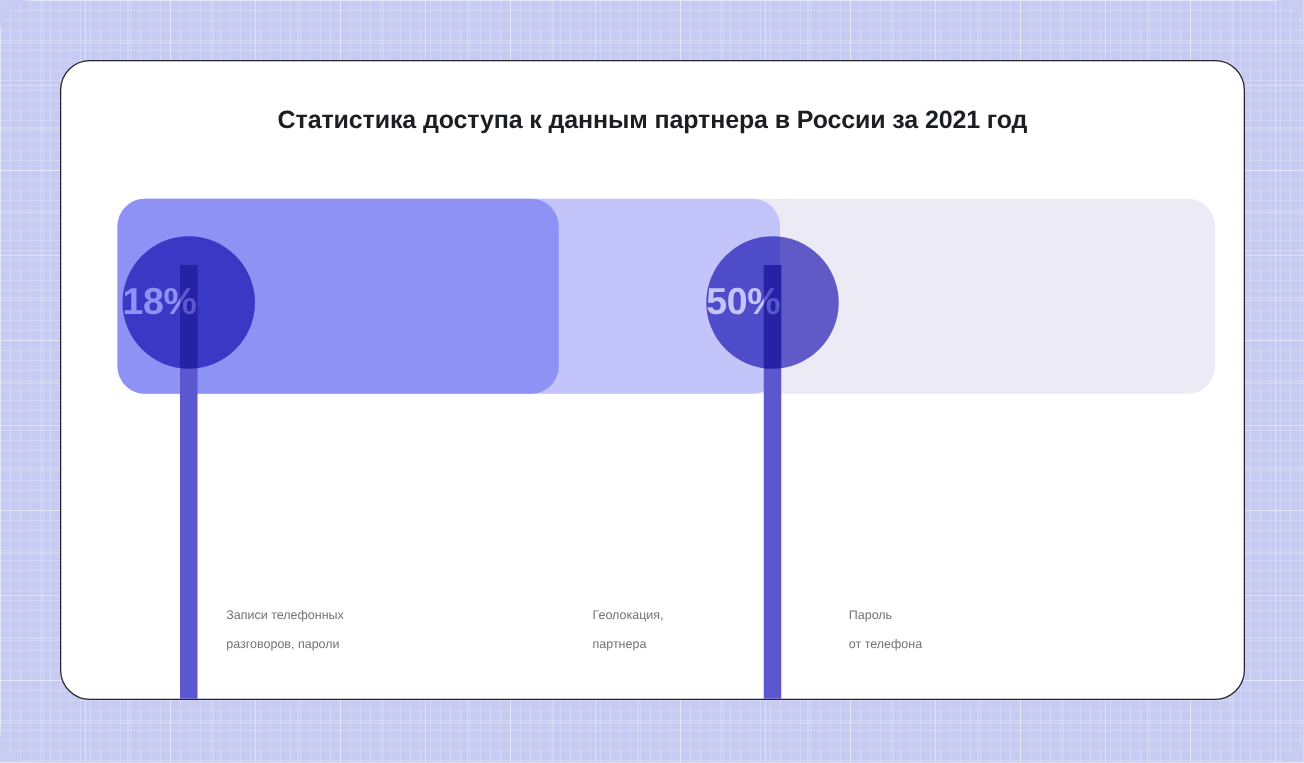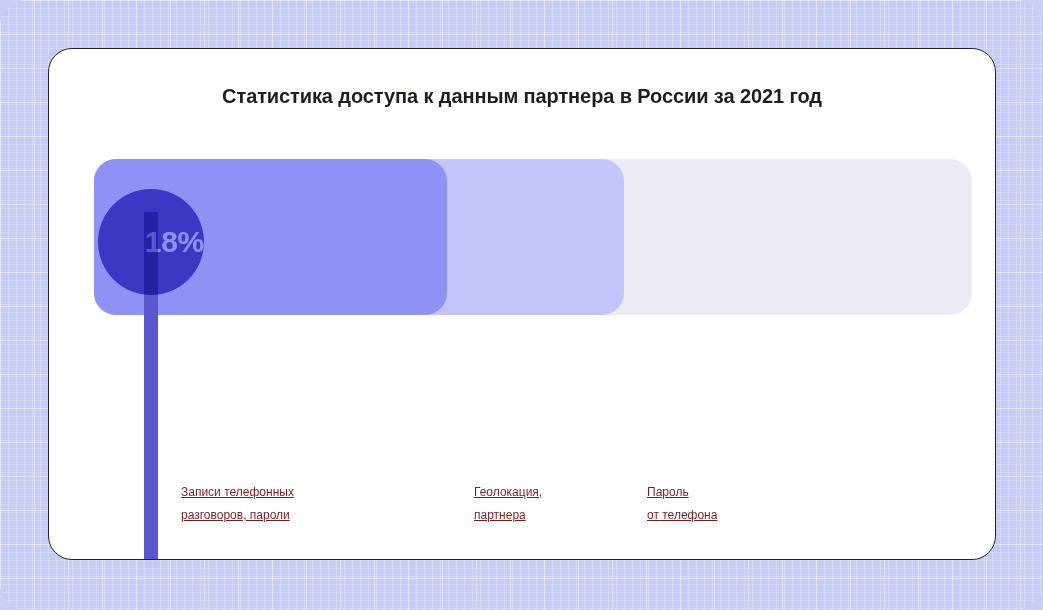--- a/index.html
+++ b/index.html
@@ -85,38 +85,37 @@
   }
   .bubble {
     position: absolute;
     width: 106px;
     height: 106px;
     border-radius: 50%;
     background: #6762cd;
     mix-blend-mode: multiply;
     display: flex;
     align-items: center;
-    justify-content: flex-end;
+    justify-content: flex-start;
   }
   .bubble-label {
     font-size: 30px;
     font-weight: bold;
     color: #ffffff;
     letter-spacing: -0.3px;
     mix-blend-mode: normal;
   }
 
   
   .caption {
     position: absolute;
-    font-size: 12px;
+    font-size: 10px;
     line-height: 23px;
-    color: #7f1d1d;
+    color: #737373;
     white-space: pre-line;
-    text-decoration: underline;
   }
 </style>
 </head>
 <body>
 
 <div class="page">
   <div class="card">
 
     <div class="chart-title">Статистика доступа к данным партнера в России за 2021 год</div>
 
@@ -127,24 +126,30 @@
     </div>
 
     <div class="pin" style="left:49px; width:106px; height:416px;">
       <div class="stem" style="left:46px; top:53px; height:363px;"></div>
       <div class="bubble" style="left:0; top:30px;">
         <span class="bubble-label">18%</span>
       </div>
     </div>
 
 
+    <div class="pin" style="left:516px; width:106px; height:416px;">
+      <div class="stem" style="left:46px; top:53px; height:363px;"></div>
+      <div class="bubble" style="left:0; top:30px;">
+        <span class="bubble-label">50%</span>
+      </div>
+    </div>
 
     <div class="caption" style="left:132px; top:432px; width:215px;">Записи телефонных
 разговоров, пароли</div>
 
     <div class="caption" style="left:425px; top:432px; width:160px;">Геолокация,
 партнера</div>
 
-    <div class="caption" style="left:598px; top:432px; width:160px;">Пароль
+    <div class="caption" style="left:630px; top:432px; width:160px;">Пароль
 от телефона</div>
 
   </div>
 </div>
 
 </body></html>

